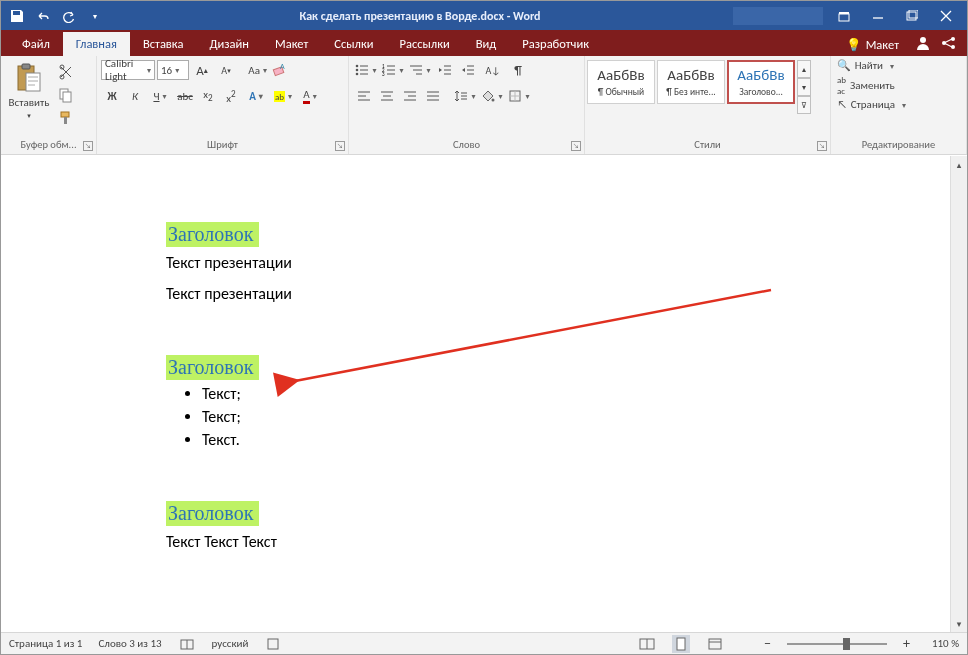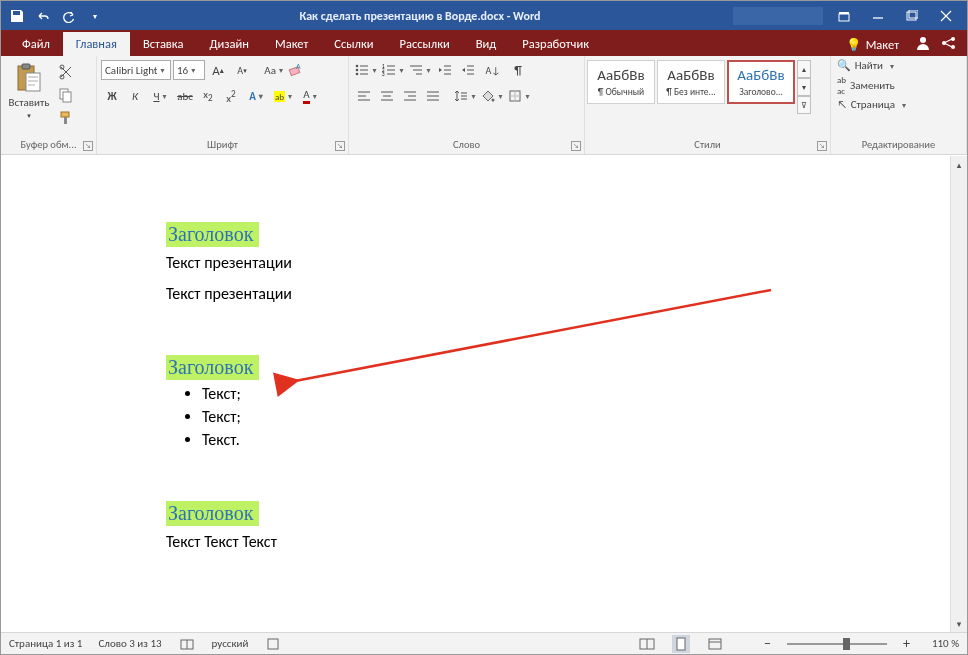--- a/index.html
+++ b/index.html
@@ -189,21 +189,21 @@
     <div class="group-label">
         <span>Буфер обм...</span>
         <div class="dlaunch">↘</div>
       </div>
   </div>
 
   <div class="group" style="width:252px;">
     <div class="group-body">
         <div class="col" style="width:100%;gap:4px;">
       <div class="row" style="gap:2px;">
-        <div class="combo" style="width:70px;">
+        <div class="combo" style="width:54px;">
               <span>Calibri Light</span>
               <span class="dd-arrow">▾</span>
             </div>
         <div class="combo" style="width:32px;">
               <span>16</span>
               <span class="dd-arrow">▾</span>
             </div>
         <div class="smbtn" style="font-size:13px;">A<sup style="font-size:8px;">▴</sup></div>
         <div class="smbtn" style="font-size:10px;">A<sup style="font-size:7px;">▾</sup></div>
         <div class="smbtn" style="width:28px;justify-content:flex-end;">

